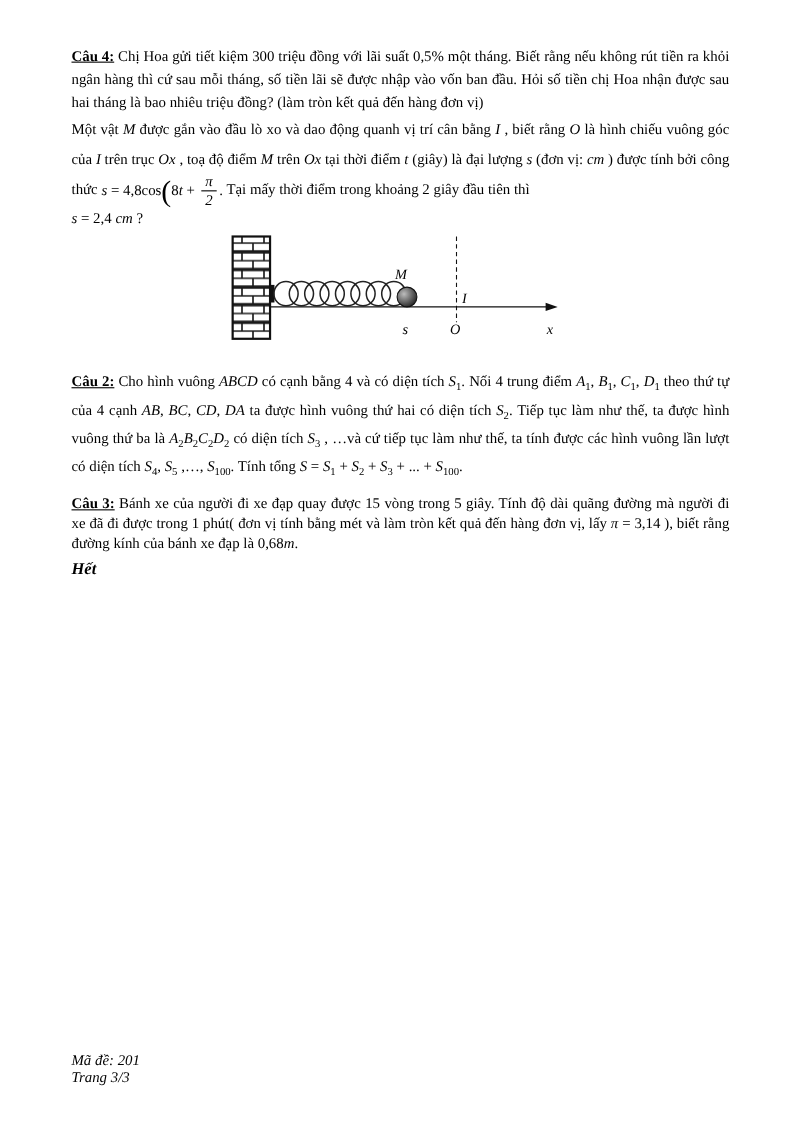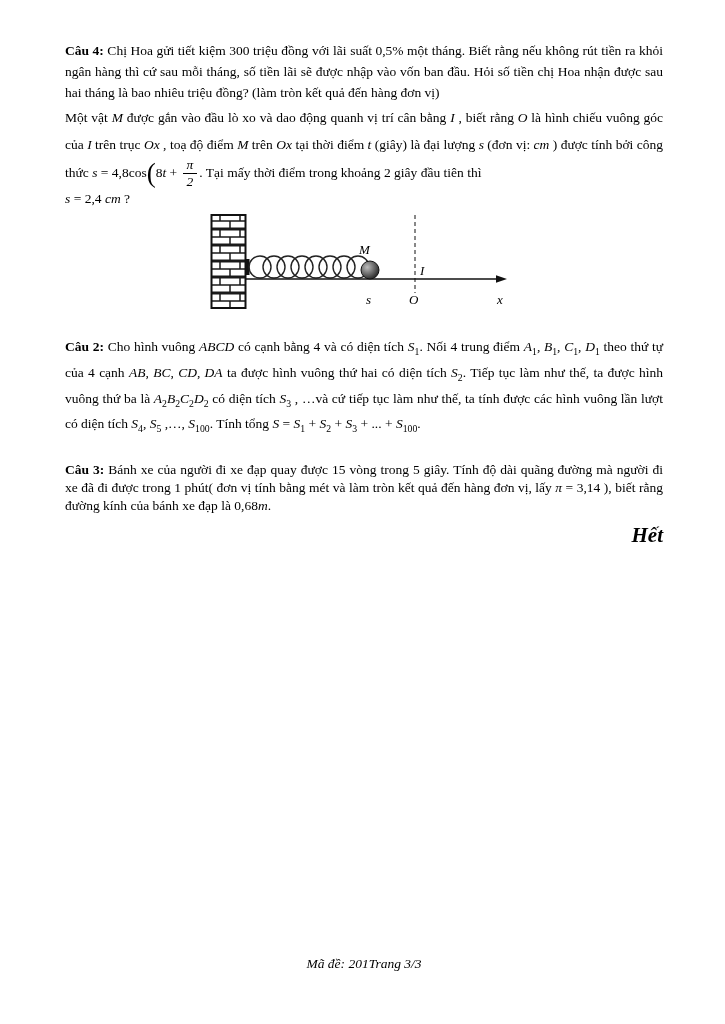--- a/index.html
+++ b/index.html
@@ -3,37 +3,37 @@
 <meta charset="utf-8">
 <style>
   html,body{margin:0;padding:0;}
   body{
     width:725px;height:1024px;background:#ffffff;position:relative;
     font-family:"Liberation Serif","DejaVu Serif",serif;color:#000;
     overflow:hidden;
   }
   .content{position:absolute;left:65px;right:62px;top:41px;font-size:13.5px;line-height:1.55;text-align:justify;}
   p{margin:0;}
-  .lbl{font-weight:700;}
+  .lbl{font-weight:700;text-decoration:underline;}
   .mi{font-style:italic;}
   .bold{font-weight:700;}
   .it{font-style:italic;}
   sub{font-size:0.72em;line-height:0;}
   .q1-para{line-height:2.0;}
   .q1-last{line-height:1.5;}
   .frac{display:inline-block;vertical-align:middle;text-align:center;line-height:1.05;font-style:italic;margin:0 2px;}
   .fr-num{display:block;border-bottom:1px solid #000;padding:0 4px 1px;}
   .fr-den{display:block;padding-top:1px;}
   .bigp{font-size:27px;vertical-align:middle;line-height:1;font-weight:400;}
   .figure{margin:4px 0 10px 145px;}
   .figlab{font-family:"Liberation Serif","DejaVu Serif",serif;font-style:italic;font-size:13px;fill:#000;}
   .q2-para{line-height:1.9;margin-top:10px;}
-  .q3-para{line-height:1.33;margin-top:24px;}
-  .end{text-align:right;font-weight:700;font-style:italic;font-size:21px;margin-top:4px;}
-  .footer{position:absolute;left:65px;right:62px;top:956px;display:flex;justify-content:center;font-style:italic;font-size:13.5px;}
+  .q3-para{line-height:1.33;margin-top:12px;}
+  .end{text-align:left;font-weight:700;font-style:italic;font-size:15px;margin-top:4px;}
+  .footer{position:absolute;left:65px;right:62px;top:956px;display:flex;justify-content:flex-end;font-style:italic;font-size:13.5px;flex-direction:column;}
 </style>
 </head>
 <body>
 
 <div class="content">
 
   <p><span class="lbl">Câu 4:</span><span> Chị Hoa gửi tiết kiệm 300 triệu đồng với lãi suất 0,5% một tháng. Biết rằng nếu không rút tiền ra khỏi ngân hàng thì cứ sau mỗi tháng, số tiền lãi sẽ được nhập vào vốn ban đầu. Hỏi số tiền chị Hoa nhận được sau hai tháng là bao nhiêu triệu đồng? (làm tròn kết quả đến hàng đơn vị)</span></p>
 
 
 

